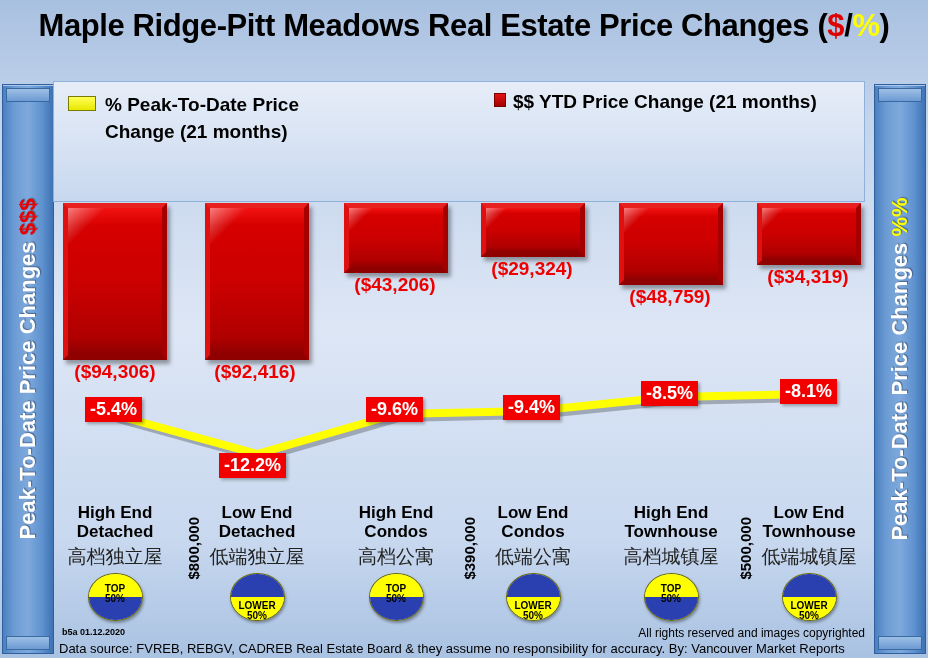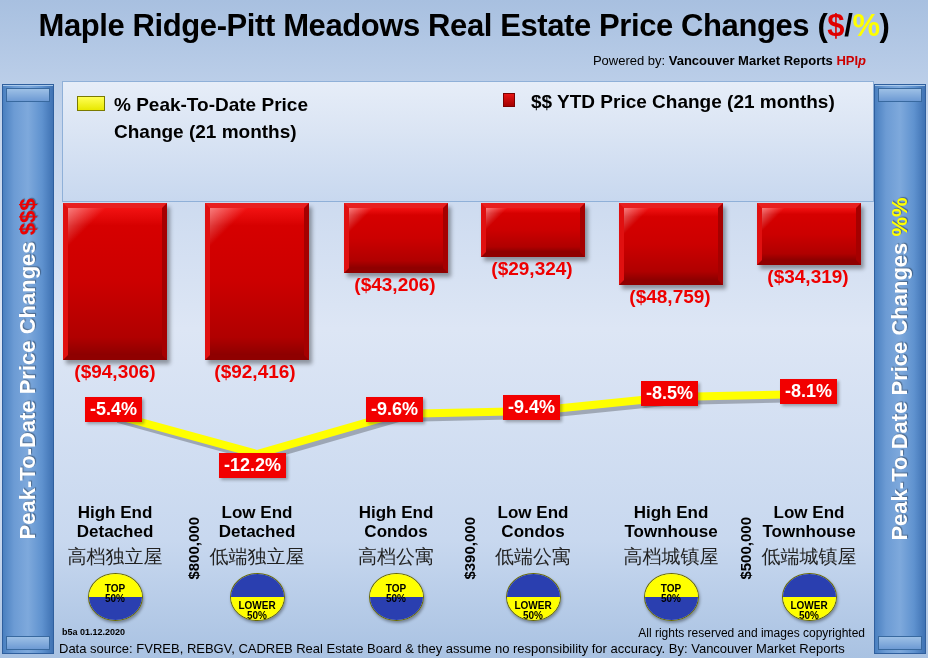--- a/index.html
+++ b/index.html
@@ -52,42 +52,42 @@
     position: absolute; left: 50%; top: 50%;
     transform: translate(-50%, -50%) rotate(-90deg);
     white-space: nowrap; font-size: 22px; font-weight: bold; color: #ffffff;
     text-shadow: 1px 1px 1px rgba(0,0,0,.35);
   }
   #sidebar-left .vtext .sym  { color: #ee0000; }
   #sidebar-right .vtext .sym { color: #ffff00; }
 
   
   #legend {
-    position: absolute; left: 62px; top: 81px; width: 812px; height: 121px;
+    position: absolute; left: 53px; top: 81px; width: 812px; height: 121px;
     background: linear-gradient(180deg, #e6edf8 0%, #dbe5f4 40%, #c8d8ef 100%);
     border: 1px solid #8fb0d8;
   }
   .legend-item { position: absolute; display: flex; align-items: flex-start; }
   #legend-pct { left: 14px; top: 9px; }
   #legend-dollar { left: 440px; top: 6px; }
   .swatch-yellow {
     width: 28px; height: 15px; margin-top: 5px; margin-right: 9px; flex: none;
     background: linear-gradient(180deg, #ffff55, #e8e800);
     border: 1px solid #7a7a00;
   }
   .swatch-red {
     width: 12px; height: 14px; margin-top: 5px; margin-right: 7px; flex: none;
     background: linear-gradient(180deg, #e61414, #a30000);
     border: 1px solid #7a0000;
   }
   .legend-label {
     font-size: 19px; font-weight: bold; color: #000; line-height: 27px;
   }
   #legend-pct .legend-label { width: 240px; }
-  #legend-dollar .legend-label { white-space: nowrap; margin-left: 9px; }
+  #legend-dollar .legend-label { white-space: nowrap; }
 
   
   #plot {
     position: absolute; left: 57px; top: 203px; width: 812px; height: 300px;
   }
   .bar {
     position: absolute; bottom: 0;
     background:
       linear-gradient(135deg, rgba(255,255,255,.45) 0%, rgba(255,255,255,0) 16%),
       linear-gradient(180deg, #f21212 0%, #d60000 12%, #cc0000 50%, #b00000 88%, #8d0000 100%);
@@ -155,23 +155,20 @@
   #code { position: absolute; left: 5px; top: 0; font-size: 9px; font-weight: bold; color: #000; text-align: center; }
   #rights { position: absolute; right: 4px; top: -1px; font-size: 12px; color: #000; white-space: nowrap; }
   #source { position: absolute; left: 2px; top: 14px; font-size: 13px; color: #000; white-space: nowrap; }
 </style>
 </head>
 <body>
 
 <div id="header">
   <div id="title">
     <span>Maple Ridge-Pitt Meadows Real Estate Price Changes (</span><span class="dollar">$</span><span>/</span><span class="pct">%</span><span>)</span>
-  </div>
-  <div id="powered">
-    <span>Powered by: </span><span class="b">Vancouver Market Reports </span><span class="hpi"><span>HPI</span><i>p</i></span>
   </div>
 </div>
 
 <div id="sidebar-left" class="sidebar">
   <div class="cap t"></div>
   <div class="cap b"></div>
   <div class="vtext">
     <span>Peak-To-Date Price Changes </span><span class="sym">$$$</span>
   </div>
 </div>

